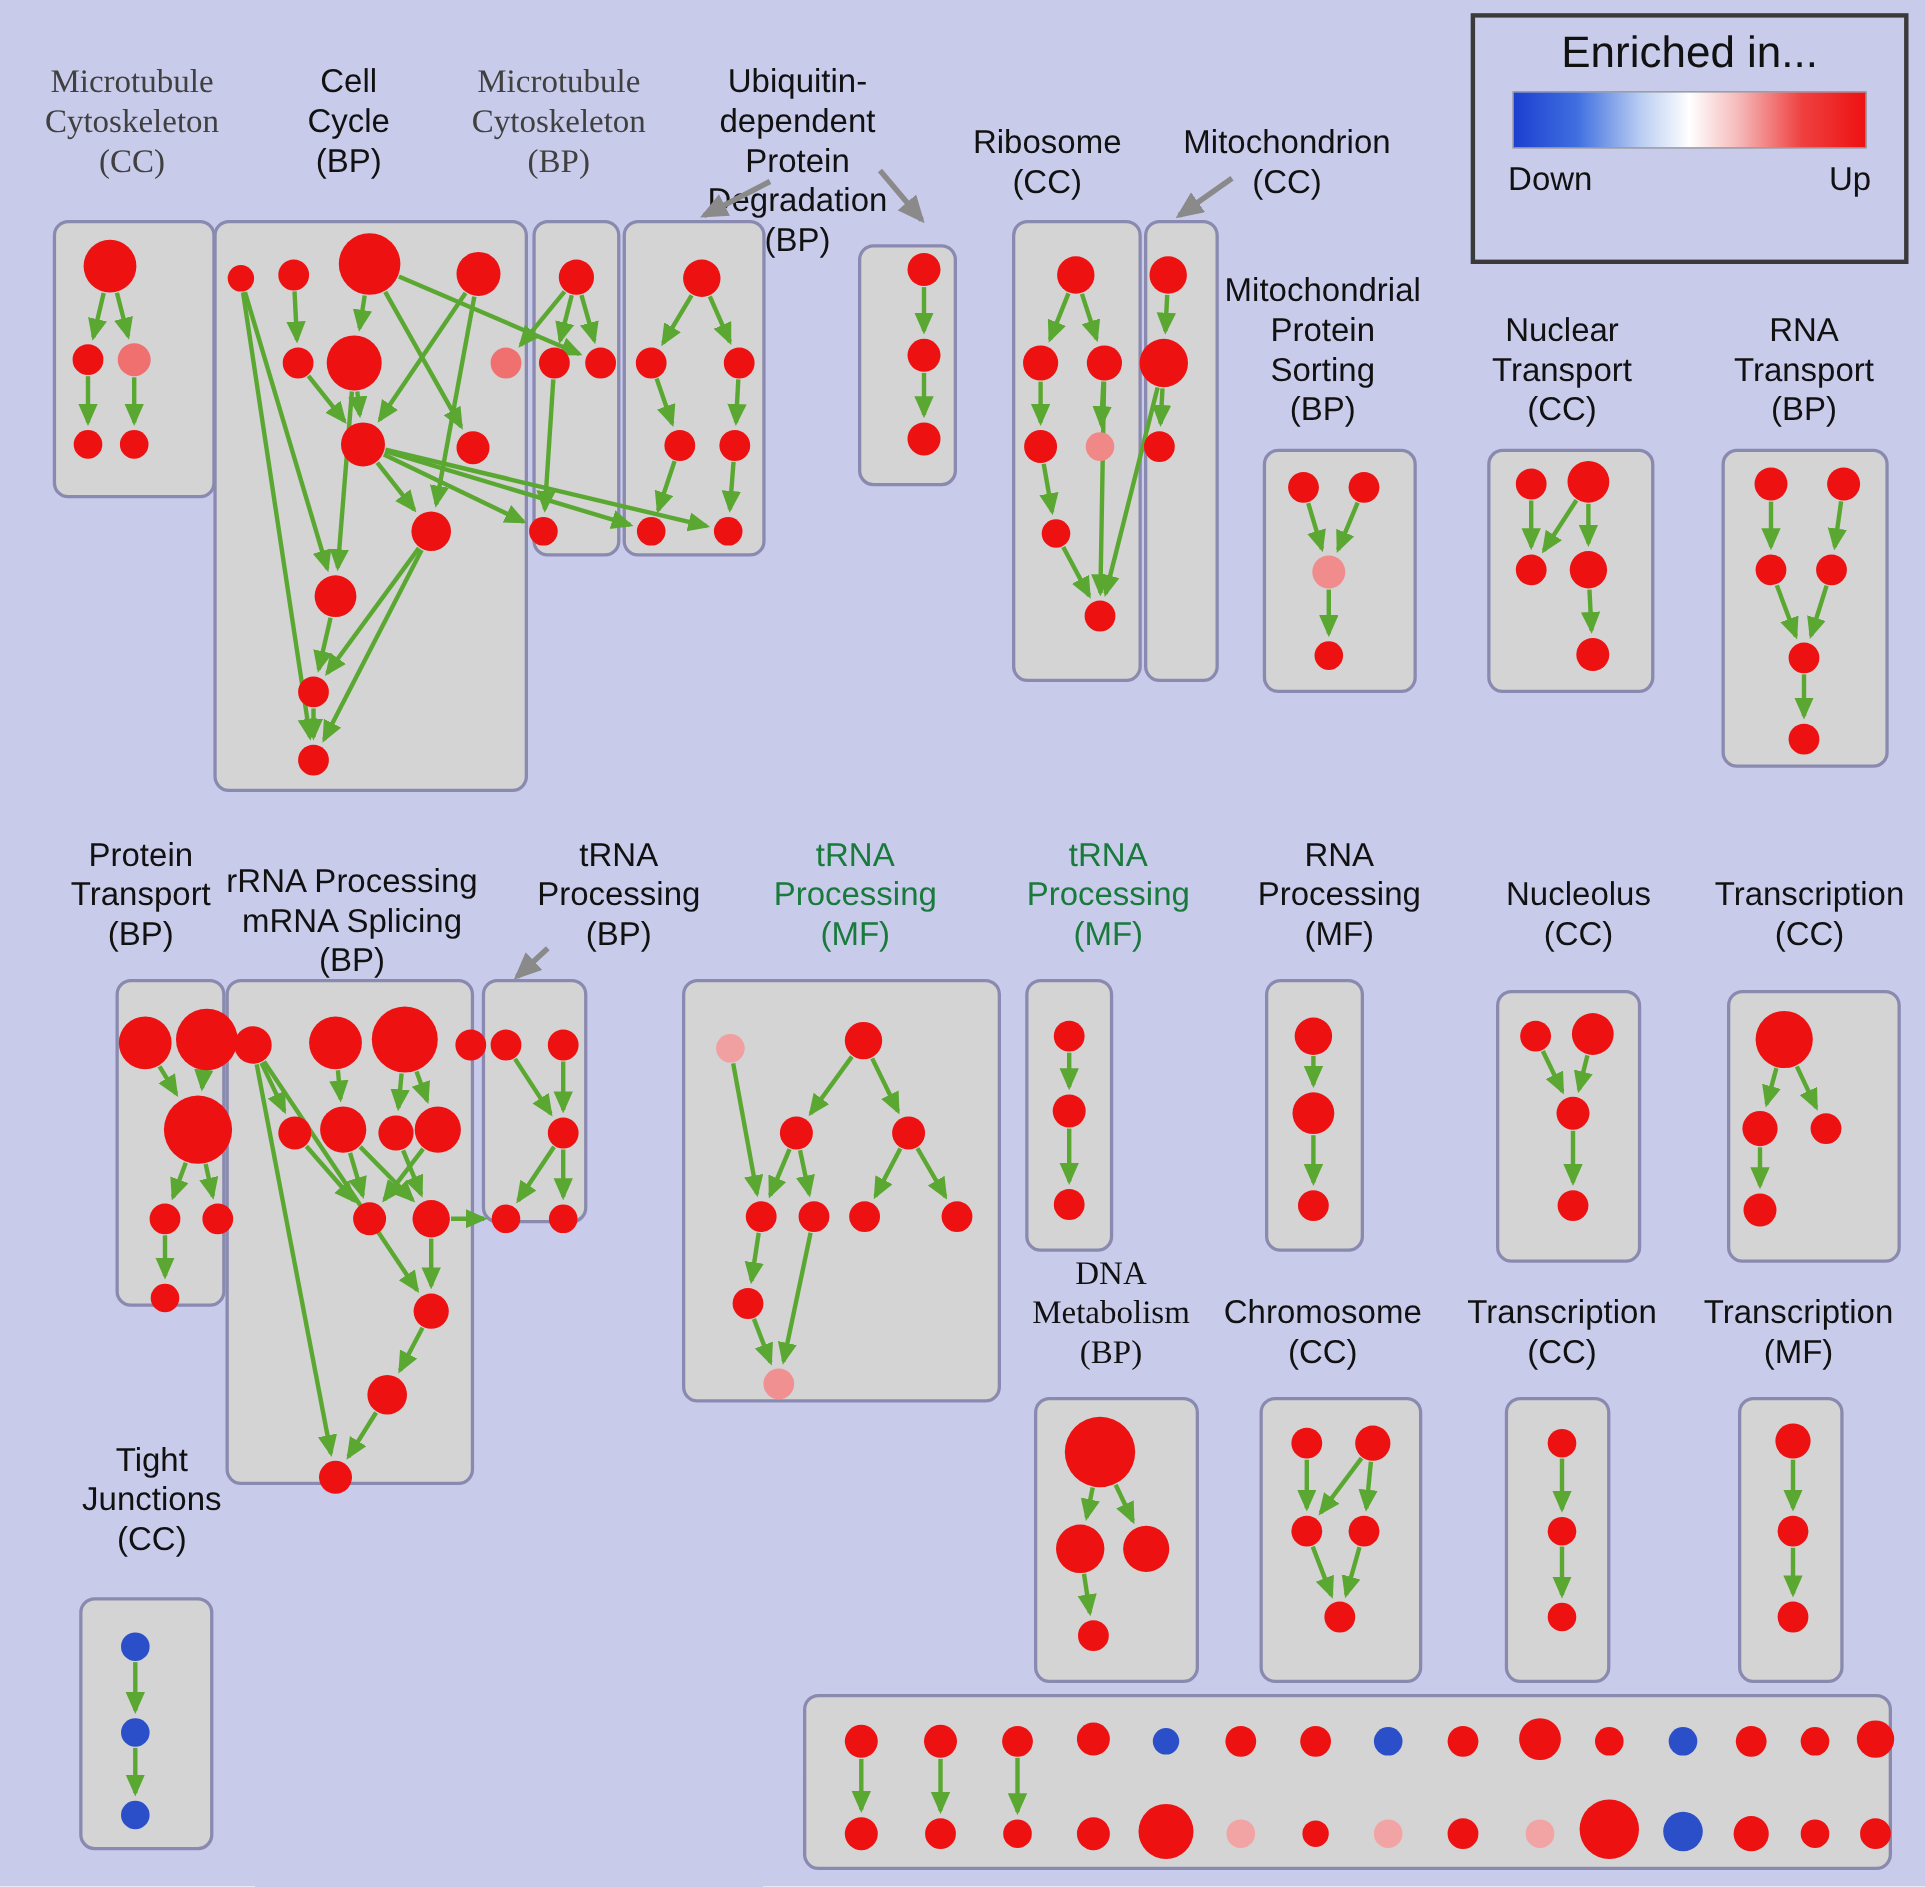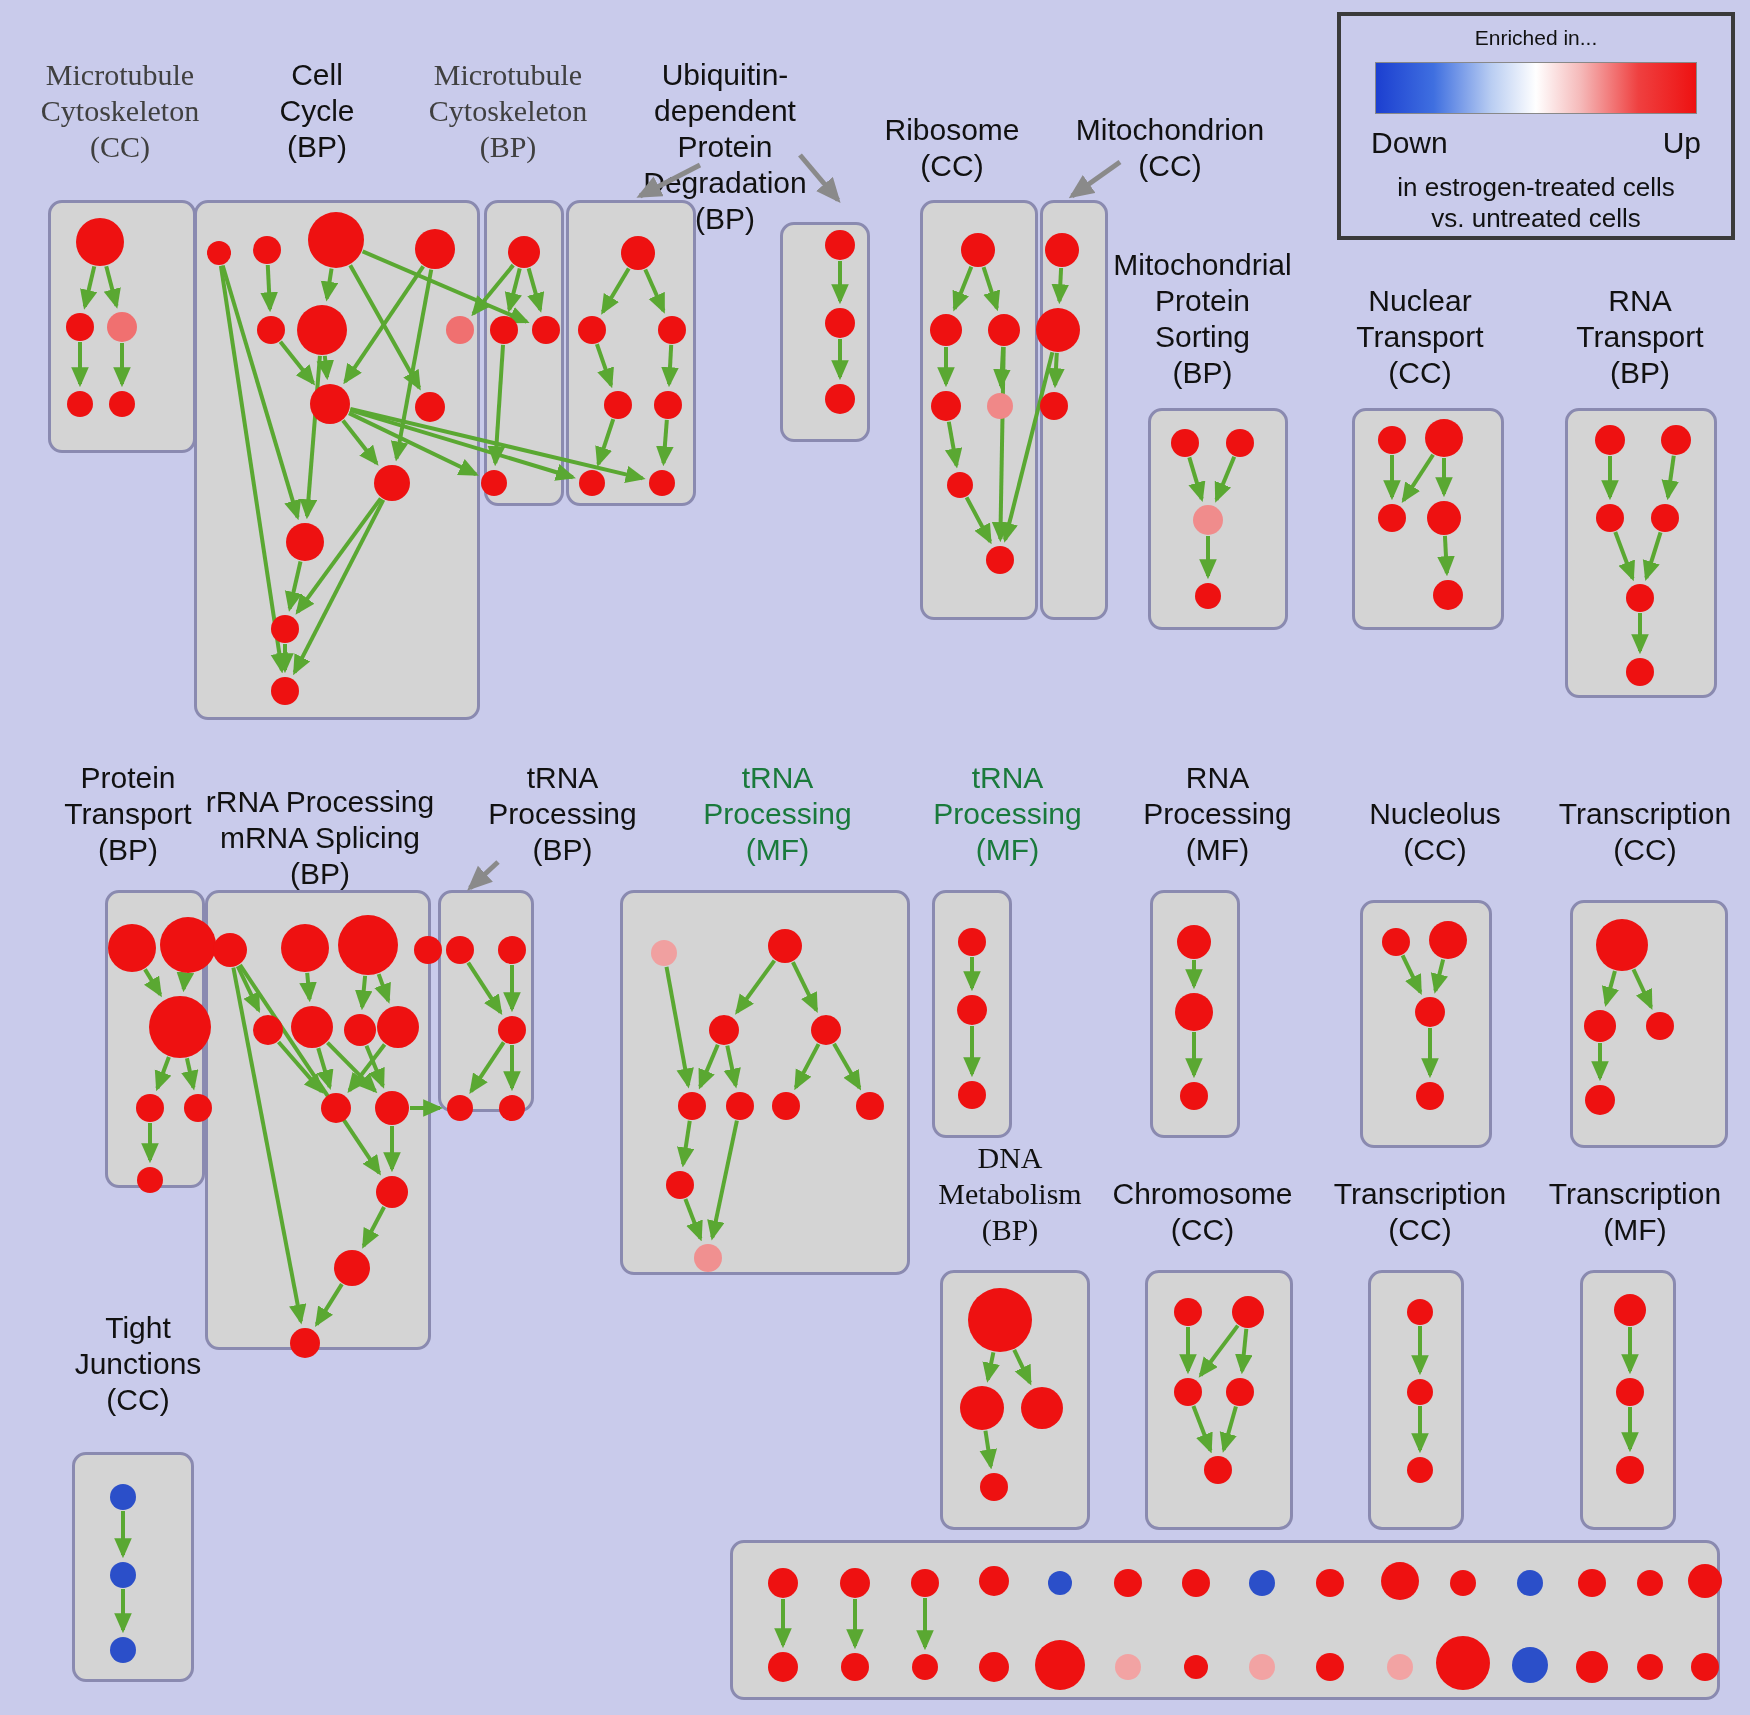--- a/index.html
+++ b/index.html
@@ -54,21 +54,21 @@
     left: 1337px;
     top: 12px;
     width: 398px;
     height: 228px;
     background: #c9cbeb;
     border: 4px solid #3a3a3a;
     box-sizing: border-box;
     text-align: center;
   }
   #legend .leg-title {
-    font-size: 21px;
+    font-size: 40px;
     margin-top: 10px;
     color: #111;
   }
   #legend .bar {
     margin: 12px auto 2px auto;
     width: 320px;
     height: 50px;
     background: linear-gradient(to right, #1c3fd0 0%, #3f6fe0 18%, #b9cdf2 36%, #ffffff 50%, #f5b9b9 64%, #ef4040 82%, #ee1111 100%);
     border: 1px solid #888;
   }
@@ -488,17 +488,15 @@
     </div>
 
 
   <div id="legend">
     <div class="leg-title">Enriched in...</div>
     <div class="bar"></div>
     <div class="ends">
       <span>Down</span>
       <span>Up</span>
     </div>
-    <div class="sub">in estrogen-treated cells
-vs. untreated cells</div>
   </div>
 
 </div>
 
 </body></html>

